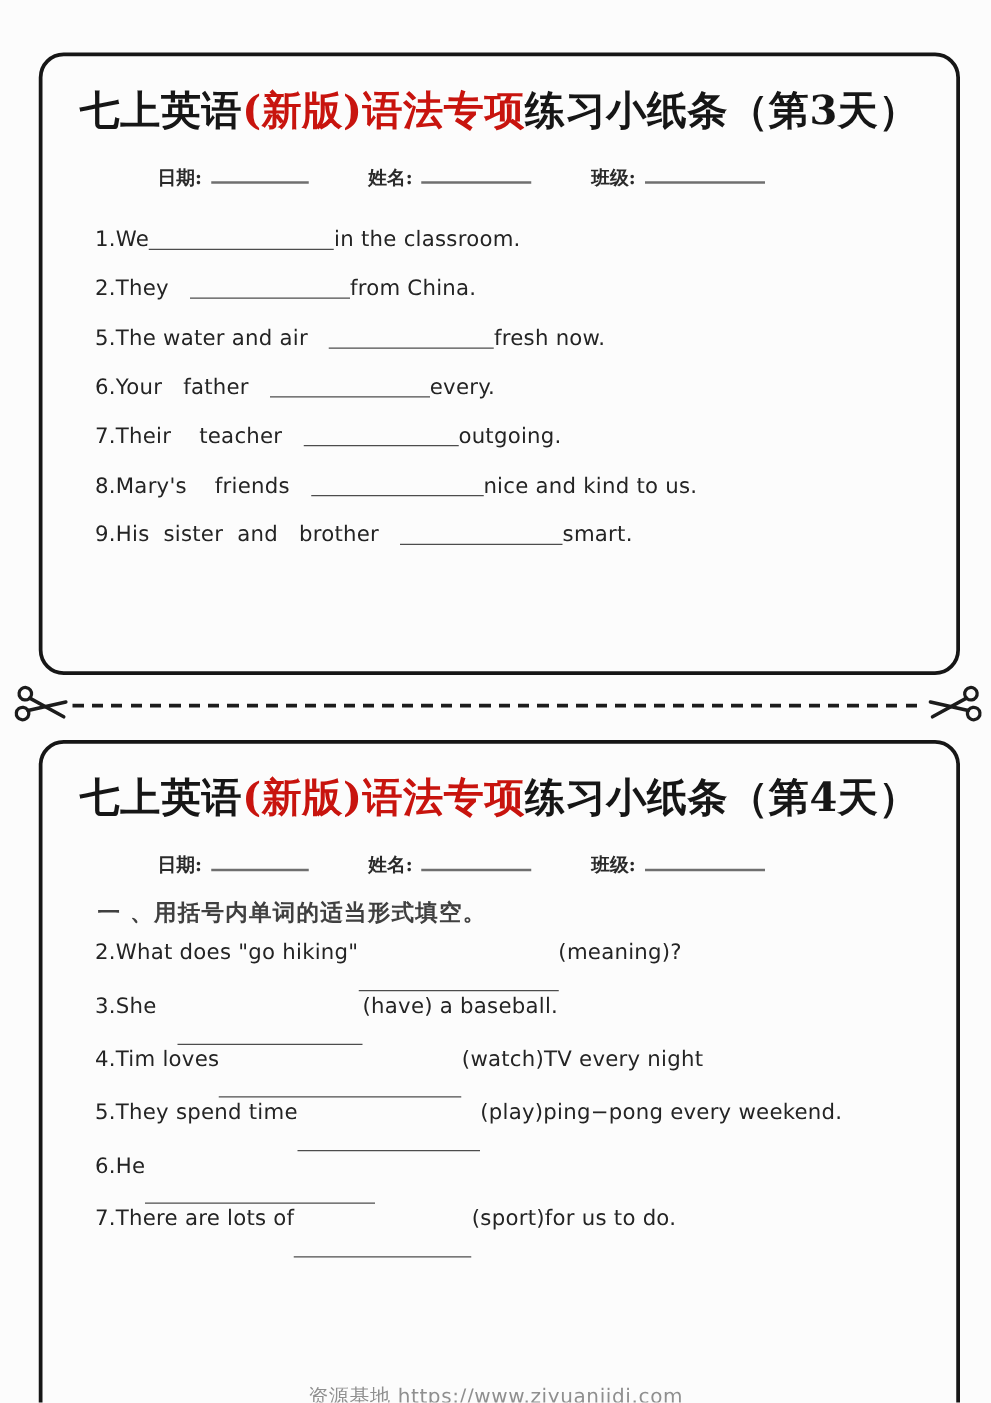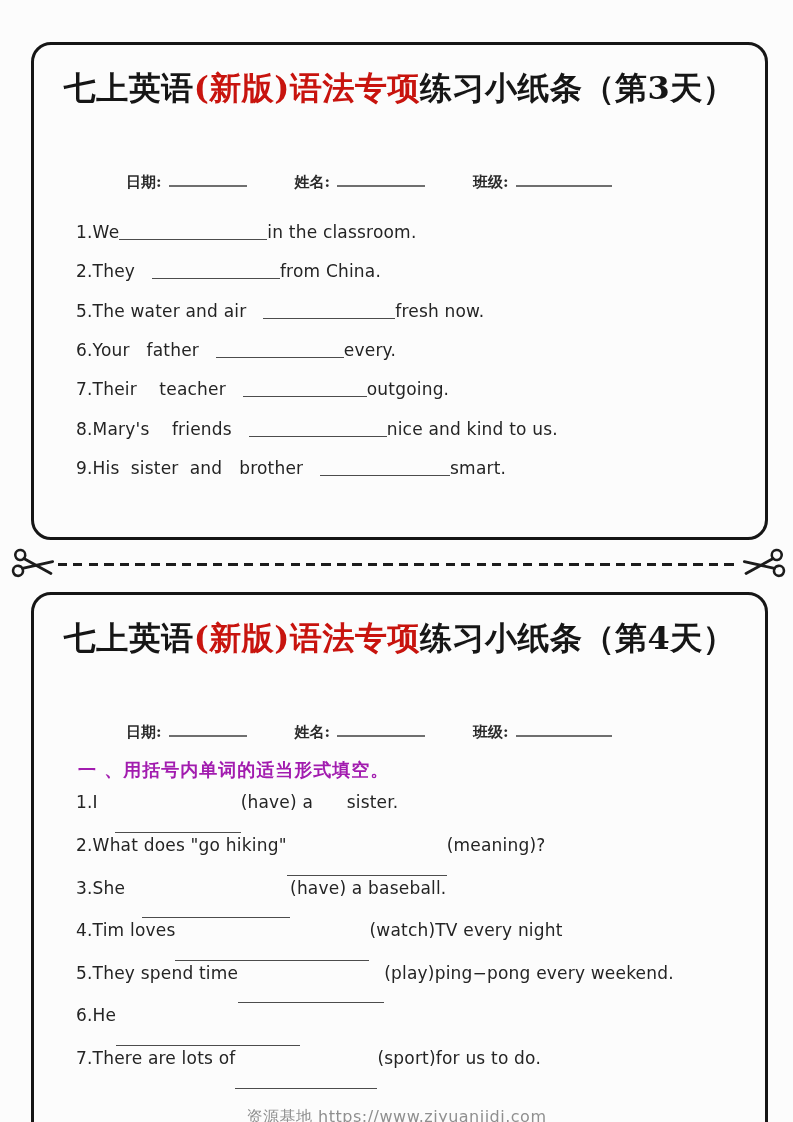--- a/index.html
+++ b/index.html
@@ -19,29 +19,29 @@
     text-align:center;margin-top:22px;
     font-family:"DejaVu Serif", serif;font-weight:bold;
     font-size:32px;color:#161616;letter-spacing:0.5px;white-space:nowrap;
   }
   .red{color:#c8140e;}
   .fields{
     display:flex;gap:48px;margin:12px 0 0 92px;
     font-family:"DejaVu Serif", serif;font-weight:bold;
     font-size:15px;color:#2a2a2a;align-items:baseline;
   }
-  .field{white-space:nowrap;margin-top:40px;}
+  .field{white-space:nowrap;}
   .field .f-blank{
     display:inline-block;height:13px;margin-left:7px;
     border-bottom:2px solid #6f6f6f;vertical-align:baseline;
   }
   .instruction{
     margin:16px 0 0 44px;
     font-family:"DejaVu Serif", serif;font-weight:bold;
-    font-size:18px;color:#a21caf;letter-spacing:1px;
+    font-size:18px;color:#404040;letter-spacing:1px;
   }
   .lines{margin:10px 0 0 42px;font-size:17px;color:#242424;}
   #panel-day3 .line{height:39.4px;align-items:flex-end;}
   #panel-day4 .line{height:42.6px;}
   .line{display:flex;align-items:baseline;white-space:pre;}
   .line .t{letter-spacing:0.2px;}
   .line .blank{
     display:inline-block;height:14px;align-self:flex-end;
     margin-bottom:2px;border-bottom:1.8px solid #4c4c4c;
   }
@@ -97,21 +97,20 @@
 
 <section class="panel" id="panel-day4">
   <h1 class="panel-title"><span>七上英语</span><span class="red">(新版)语法专项</span><span>练习小纸条（第4天）</span></h1>
   <div class="fields">
       <span class="field"><span>日期:</span><span class="f-blank" style="width: 78px;"></span></span>
       <span class="field"><span>姓名:</span><span class="f-blank" style="width: 88px;"></span></span>
       <span class="field"><span>班级:</span><span class="f-blank" style="width: 96px;"></span></span>
     </div>
   <div class="instruction">一 、用括号内单词的适当形式填空。</div>
   <div class="lines">
-      <div class="line"><span class="t">1.I&nbsp;&nbsp;&nbsp;</span><span class="blank" style="width: 126px;"></span><span class="t">(have) a&nbsp;&nbsp;&nbsp;&nbsp;&nbsp;&nbsp;sister.</span></div>
       <div class="line"><span class="t">2.What does "go hiking"</span><span class="blank" style="width: 160px;"></span><span class="t">(meaning)?</span></div>
       <div class="line"><span class="t">3.She&nbsp;&nbsp;&nbsp;</span><span class="blank" style="width: 148px;"></span><span class="t">(have) a baseball.</span></div>
       <div class="line"><span class="t">4.Tim loves</span><span class="blank" style="width: 194px;"></span><span class="t">(watch)TV every night</span></div>
       <div class="line"><span class="t">5.They spend time</span><span class="blank" style="width: 146px;"></span><span class="t">(play)ping−pong every weekend.</span></div>
       <div class="line"><span class="t">6.He</span><span class="blank" style="width: 184px;"></span></div>
       <div class="line"><span class="t">7.There are lots of</span><span class="blank" style="width: 142px;"></span><span class="t">(sport)for us to do.</span></div>
     </div>
 </section>
 
 <div id="footer">资源基地 https://www.ziyuanjidi.com</div>

